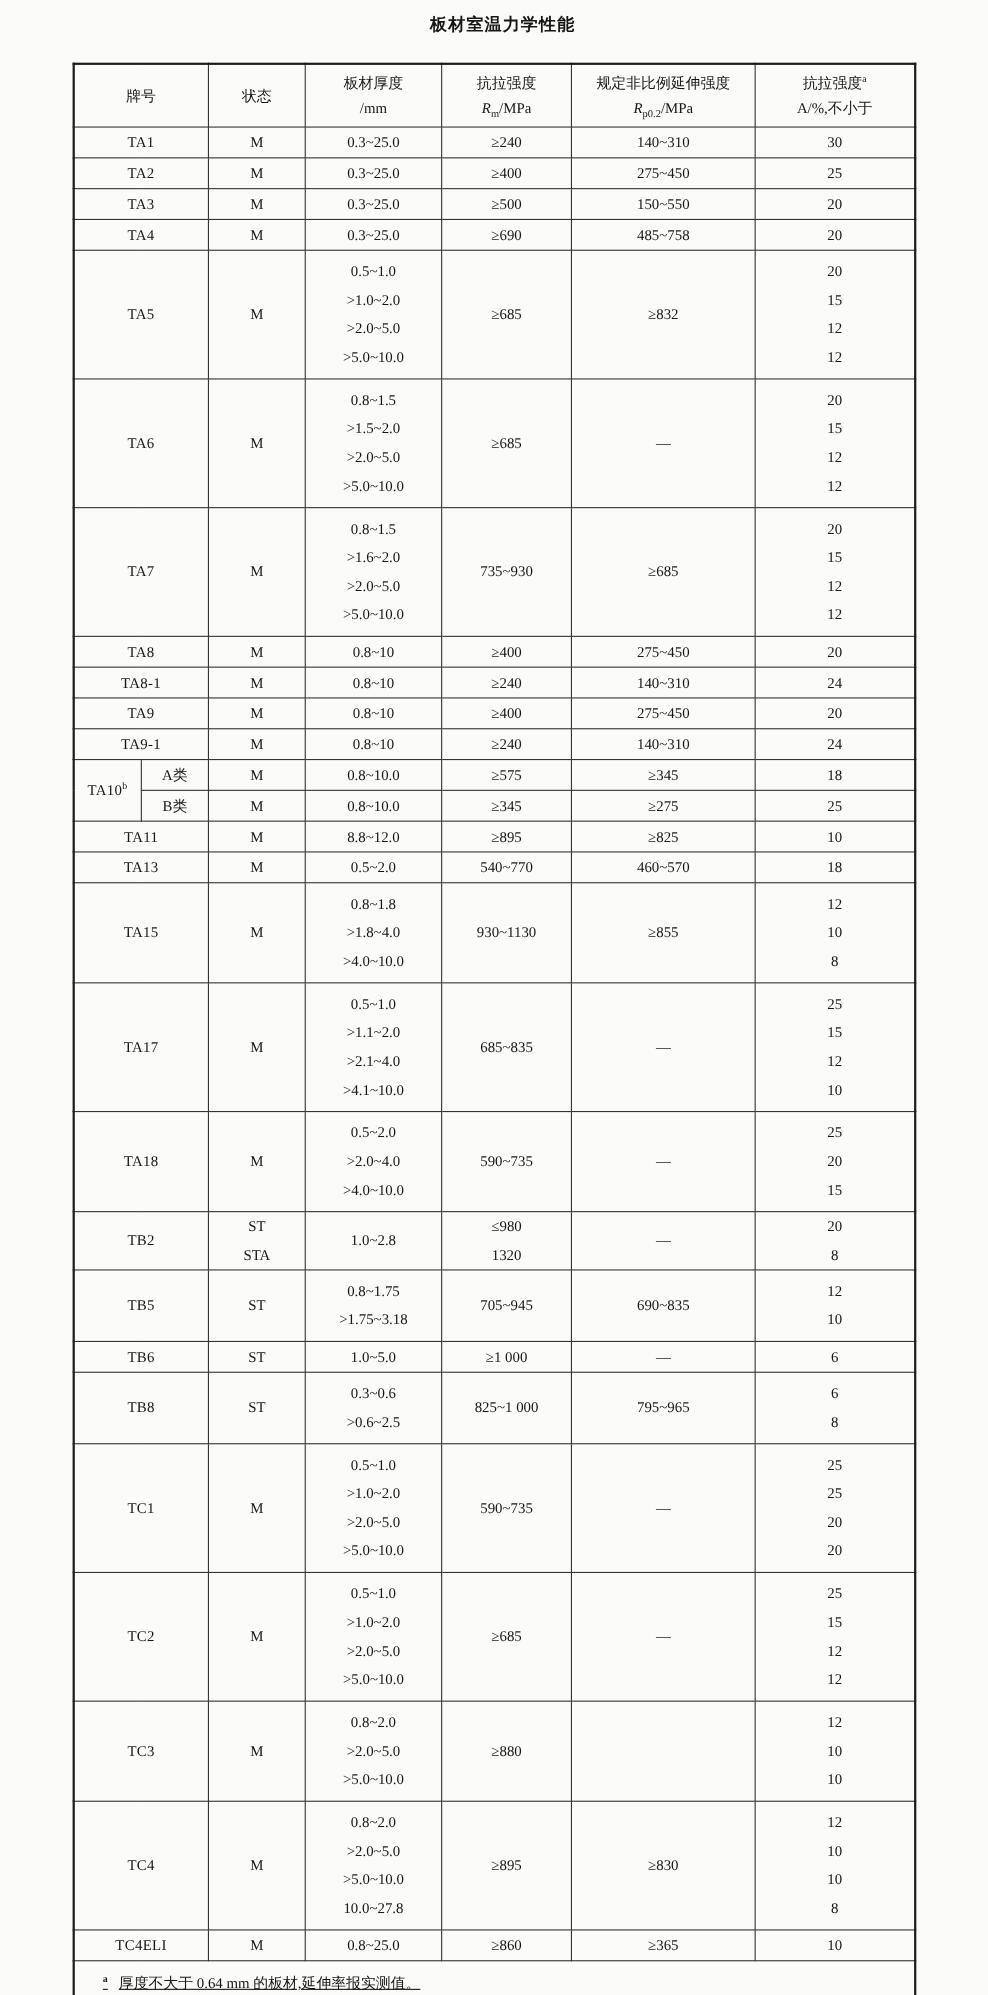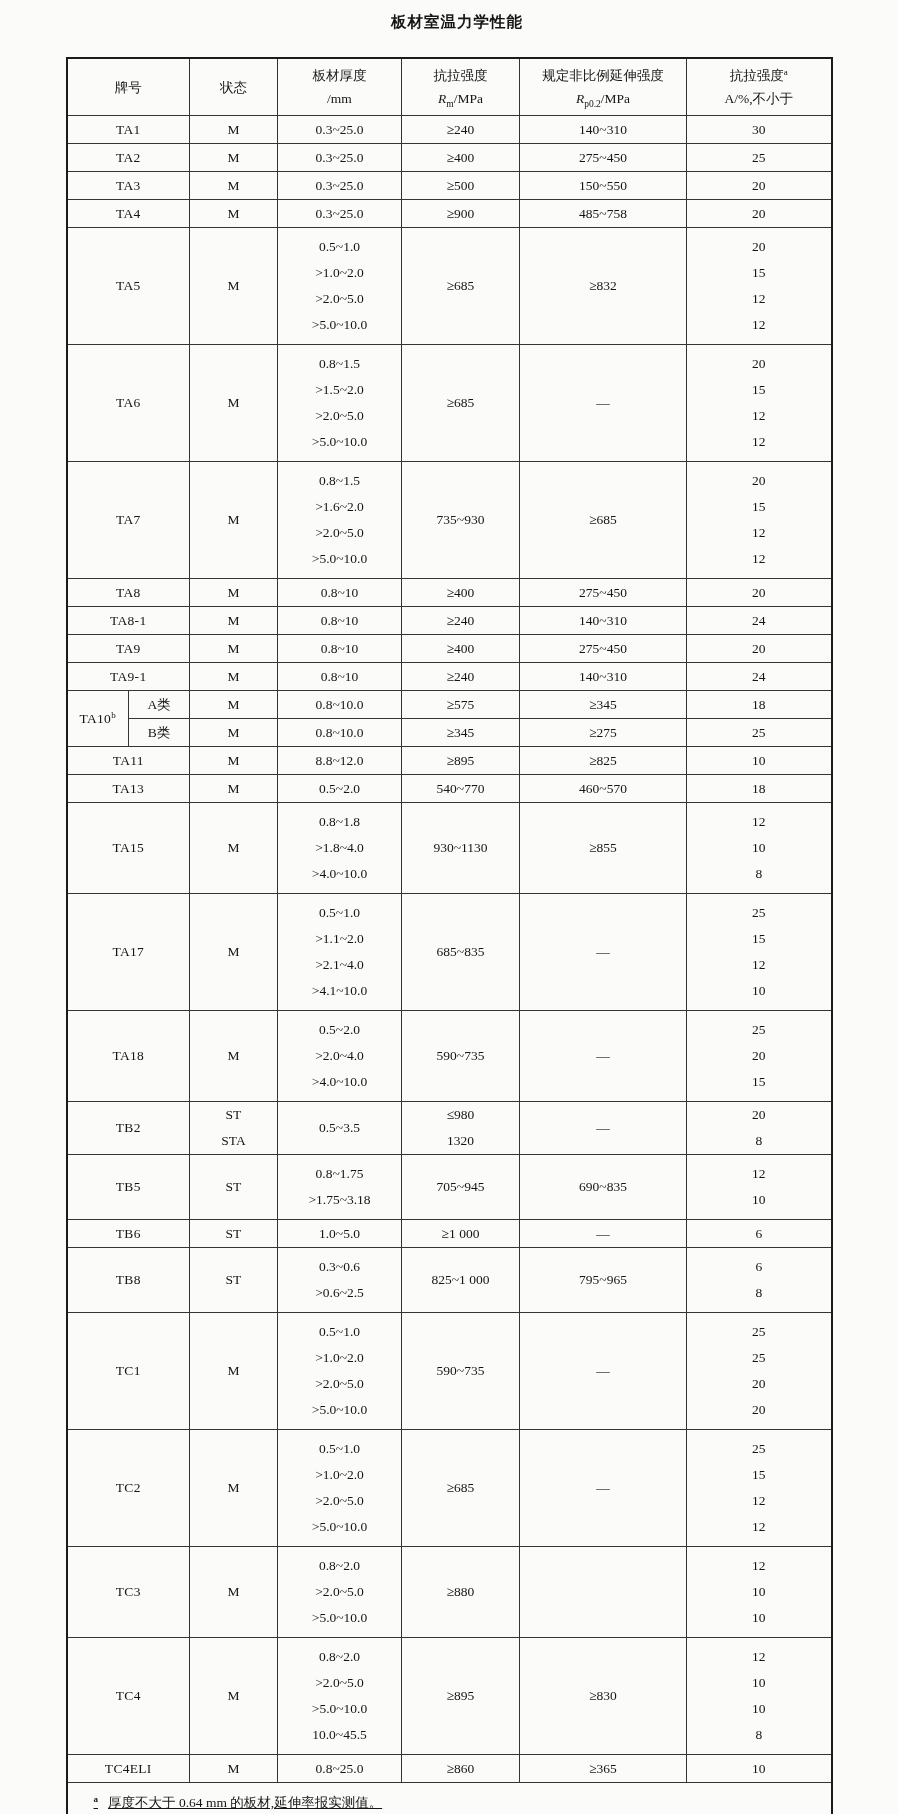--- a/index.html
+++ b/index.html
@@ -150,21 +150,21 @@
         </tr>
         <tr class="single">
           <td colspan="2" class="grade-span-cell"><span>TA4</span></td>
           <td>
             <div class="ln">M</div>
           </td>
           <td>
             <div class="ln">0.3~25.0</div>
           </td>
           <td>
-            <div class="ln">≥900</div>
+            <div class="ln">≥690</div>
           </td>
           <td>
             <div class="ln">485~758</div>
           </td>
           <td>
             <div class="ln">20</div>
           </td>
         </tr>
         <tr class="multi">
           <td colspan="2" class="grade-span-cell"><span>TA5</span></td>
@@ -451,21 +451,21 @@
             <div class="ln">15</div>
           </td>
         </tr>
         <tr class="single">
           <td colspan="2" class="grade-span-cell"><span>TB2</span></td>
           <td>
             <div class="ln">ST</div>
             <div class="ln">STA</div>
           </td>
           <td>
-            <div class="ln">0.5~3.5</div>
+            <div class="ln">1.0~2.8</div>
           </td>
           <td>
             <div class="ln">≤980</div>
             <div class="ln">1320</div>
           </td>
           <td>
             <div class="ln">—</div>
           </td>
           <td>
             <div class="ln">20</div>
@@ -600,21 +600,21 @@
         </tr>
         <tr class="multi">
           <td colspan="2" class="grade-span-cell"><span>TC4</span></td>
           <td>
             <div class="ln">M</div>
           </td>
           <td>
             <div class="ln">0.8~2.0</div>
             <div class="ln">&gt;2.0~5.0</div>
             <div class="ln">&gt;5.0~10.0</div>
-            <div class="ln">10.0~45.5</div>
+            <div class="ln">10.0~27.8</div>
           </td>
           <td>
             <div class="ln">≥895</div>
           </td>
           <td>
             <div class="ln">≥830</div>
           </td>
           <td>
             <div class="ln">12</div>
             <div class="ln">10</div>

